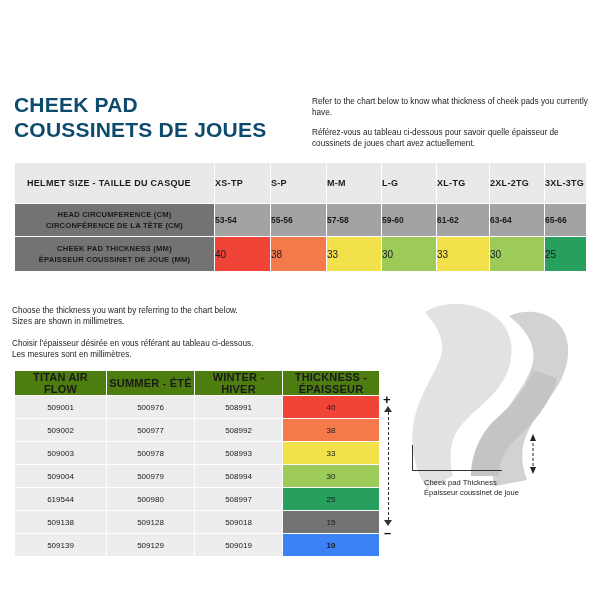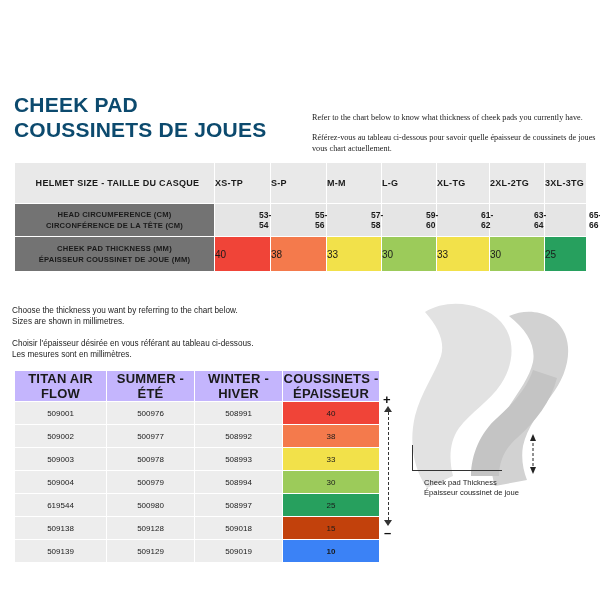--- a/index.html
+++ b/index.html
@@ -33,26 +33,25 @@
     font-size: 21px;
     letter-spacing: 0.2px;
     line-height: 25px;
     color: #0c4a6e;
     width: 300px;
   }
   .title div { white-space: nowrap; }
   .intro {
     position: absolute;
     left: 298px;
-    top: 20px;
+    top: 4px;
     width: 284px;
     font-size: 8.2px;
     line-height: 11px;
     color: #222222;
-    font-family: Liberation Serif, serif;
   }
   .intro p { margin: 0 0 9px 0; }
 
   
   .top-table {
     position: absolute;
     left: 14px;
     top: 162px;
     width: 572px;
     border-collapse: collapse;
@@ -66,34 +65,33 @@
     font-weight: bold;
   }
   .top-table .labelcell {
     background: #737373;
     text-align: center;
     padding: 5px 6px;
     line-height: 11px;
     letter-spacing: 0.2px;
   }
   .top-table .labelcell.left {
-    text-align: center;
+    text-align: left;
     padding-left: 12px;
   }
   .top-table .hdr {
     background: #e9e9e9;
     height: 30px;
     font-size: 9px;
     letter-spacing: 0.3px;
   }
   .top-table .valcell {
-    background: #e5e5e5;
+    background: #a3a3a3;
     height: 28px;
     font-size: 8.5px;
-    padding-left: 44px;
   }
   .top-table .thickcell {
     height: 34px;
     font-size: 10px;
     font-weight: normal;
     color: #1a1a1a;
   }
 
   
   .instructions {
@@ -118,23 +116,23 @@
   }
   .bottom-table td, .bottom-table th {
     border: 1px solid #ffffff;
     padding: 0;
     height: 22px;
     text-align: center;
     vertical-align: middle;
     font-size: 8px;
   }
   .bottom-table thead th {
-    background: #c4b5fd;
+    background: #4d7c0f;
     font-weight: bold;
-    font-size: 13px;
+    font-size: 11px;
     letter-spacing: 0.2px;
     height: 24px;
   }
   .bottom-table tbody td {
     background: #ededed;
     color: #1a1a1a;
   }
   .bottom-table tbody td.thick {
     font-weight: normal;
     color: #1a1a1a;
@@ -210,21 +208,21 @@
 
 <div class="page">
 
   <div class="header">
     <div class="title">
       <div>CHEEK PAD</div>
       <div>COUSSINETS DE JOUES</div>
     </div>
     <div class="intro">
       <p>Refer to the chart below to know what thickness of cheek pads you currently have.</p>
-      <p>Référez-vous au tableau ci-dessous pour savoir quelle épaisseur de coussinets de joues vous chart actuellement.</p>
+      <p>Référez-vous au tableau ci-dessous pour savoir quelle épaisseur de coussinets de joues chart avez actuellement.</p>
     </div>
   </div>
 
   <table class="top-table">
     <colgroup>
       <col style="width:200px">
       <col style="width:56px">
       <col style="width:56px">
       <col style="width:55px">
       <col style="width:55px">
@@ -288,21 +286,21 @@
       <col style="width:92px">
       <col style="width:88px">
       <col style="width:88px">
       <col style="width:97px">
     </colgroup>
     <thead>
       <tr>
         <th>TITAN AIR FLOW</th>
         <th>SUMMER - ÉTÉ</th>
         <th>WINTER - HIVER</th>
-        <th>COUSSINETS - ÉPAISSEUR</th>
+        <th>THICKNESS - ÉPAISSEUR</th>
       </tr>
     </thead>
     <tbody>
         <tr>
           <td>509001</td>
           <td>500976</td>
           <td>508991</td>
           <td class="thick" style="background: rgb(240, 68, 56);">40</td>
         </tr>
         <tr>
@@ -326,21 +324,21 @@
         <tr>
           <td>619544</td>
           <td>500980</td>
           <td>508997</td>
           <td class="thick" style="background: rgb(39, 160, 94);">25</td>
         </tr>
         <tr>
           <td>509138</td>
           <td>509128</td>
           <td>509018</td>
-          <td class="thick" style="background: #c2410c;">15</td>
+          <td class="thick" style="background: #737373;">15</td>
         </tr>
         <tr>
           <td>509139</td>
           <td>509129</td>
           <td>509019</td>
           <td class="thick" style="background: #3b82f6; font-weight: bold;">10</td>
         </tr>
       </tbody>
   </table>
 

